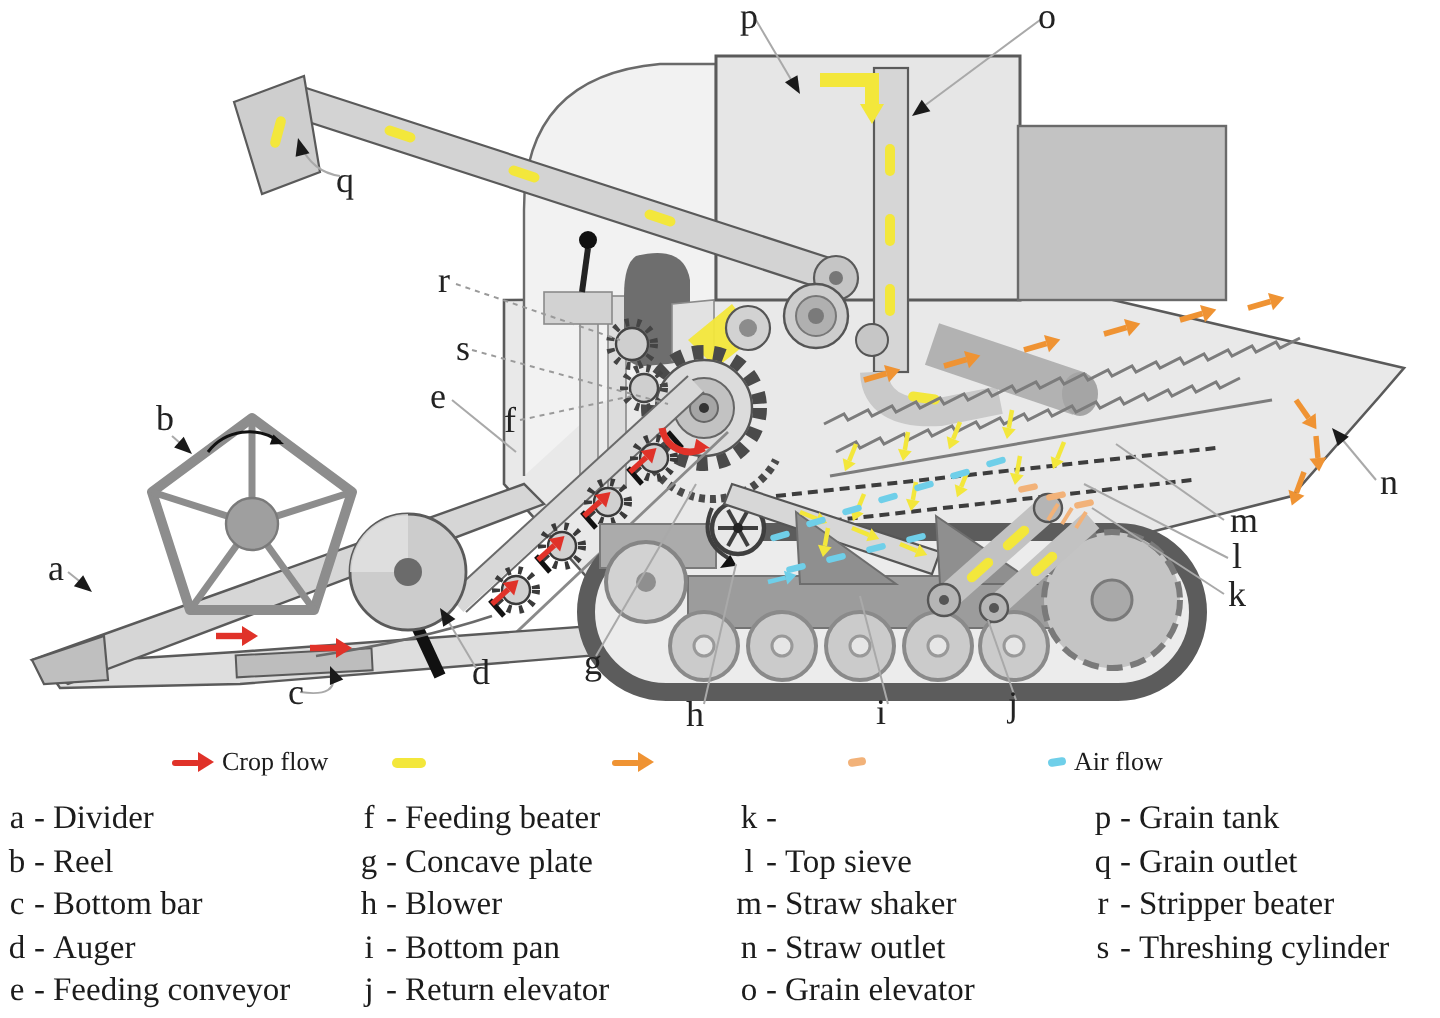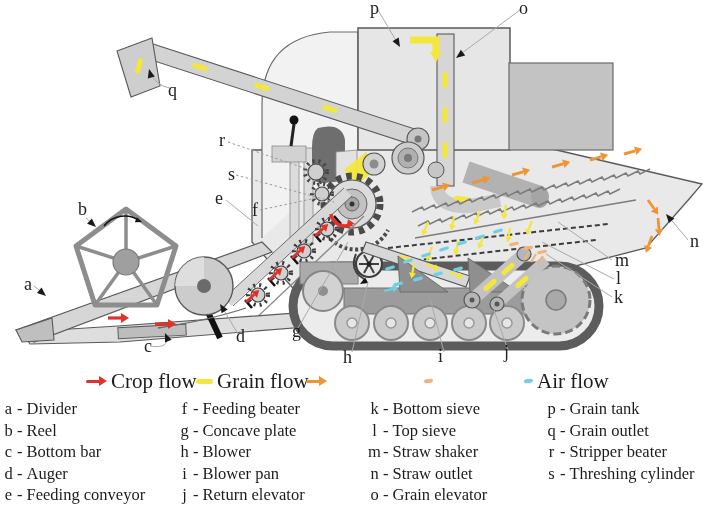--- a/index.html
+++ b/index.html
@@ -20,21 +20,21 @@
 
   
   .flow-legend{position:absolute;top:369px;left:0;width:720px;height:24px;}
   .flow-item{position:absolute;top:0;display:flex;align-items:center;height:24px;}
   .flow-item .glyph{display:inline-flex;align-items:center;margin-right:4px;}
   .glyph .shaft{display:inline-block;height:3px;width:14px;border-radius:2px;}
   .glyph.big .shaft{height:5px;width:17px;border-radius:3px;}
   .glyph.small .shaft{height:4px;width:9px;border-radius:2px;transform:rotate(-8deg);}
   .glyph .head{display:inline-block;width:0;height:0;border-top:5px solid transparent;
                border-bottom:5px solid transparent;border-left:8px solid #000;margin-left:-1px;}
-  .flow-label{font-size:21px;}
+  .flow-label{font-size:13px;}
 
   
   .parts-legend{position:absolute;top:399px;left:0;width:720px;height:110px;}
   .plcol{position:absolute;top:0;}
   .plrow{display:flex;align-items:baseline;height:21.5px;font-size:16.5px;white-space:nowrap;}
   .plrow .letter{display:inline-block;min-width:13px;text-align:center;}
   .plrow .sep{margin:0 4px 0 2px;}
 </style>
 </head>
 <body>
@@ -357,21 +357,20 @@
     <span class="glyph">
       <i class="shaft" style="background-color: rgb(224, 50, 41);"></i>
       <i class="head" style="border-left-color: rgb(224, 50, 41);"></i>
     </span>
     <span class="flow-label">Crop flow</span>
   </div>
   <div class="flow-item" style="left:196px">
     <span class="glyph big">
       <i class="shaft" style="background-color: rgb(243, 231, 59);"></i>
     </span>
-    <span class="flow-label">Grain flow</span>
   </div>
   <div class="flow-item" style="left:306px">
     <span class="glyph">
       <i class="shaft" style="background-color: rgb(239, 147, 51);"></i>
       <i class="head" style="border-left-color: rgb(239, 147, 51);"></i>
     </span>
   </div>
   <div class="flow-item" style="left:424px">
     <span class="glyph small">
       <i class="shaft" style="background-color: rgb(242, 178, 121);"></i>
@@ -425,33 +424,32 @@
           <span class="name">Concave plate</span>
         </div>
     <div class="plrow">
           <span class="letter">h</span>
           <span class="sep">-</span>
           <span class="name">Blower</span>
         </div>
     <div class="plrow">
           <span class="letter">i</span>
           <span class="sep">-</span>
-          <span class="name">Blower pan</span>
+          <span class="name">Bottom pan</span>
         </div>
     <div class="plrow">
           <span class="letter">j</span>
           <span class="sep">-</span>
           <span class="name">Return elevator</span>
         </div>
   </div>
   <div class="plcol" style="left:368px">
     <div class="plrow">
           <span class="letter">k</span>
           <span class="sep">-</span>
-          <span class="name">Bottom sieve</span>
         </div>
     <div class="plrow">
           <span class="letter">l</span>
           <span class="sep">-</span>
           <span class="name">Top sieve</span>
         </div>
     <div class="plrow">
           <span class="letter">m</span>
           <span class="sep">-</span>
           <span class="name">Straw shaker</span>

